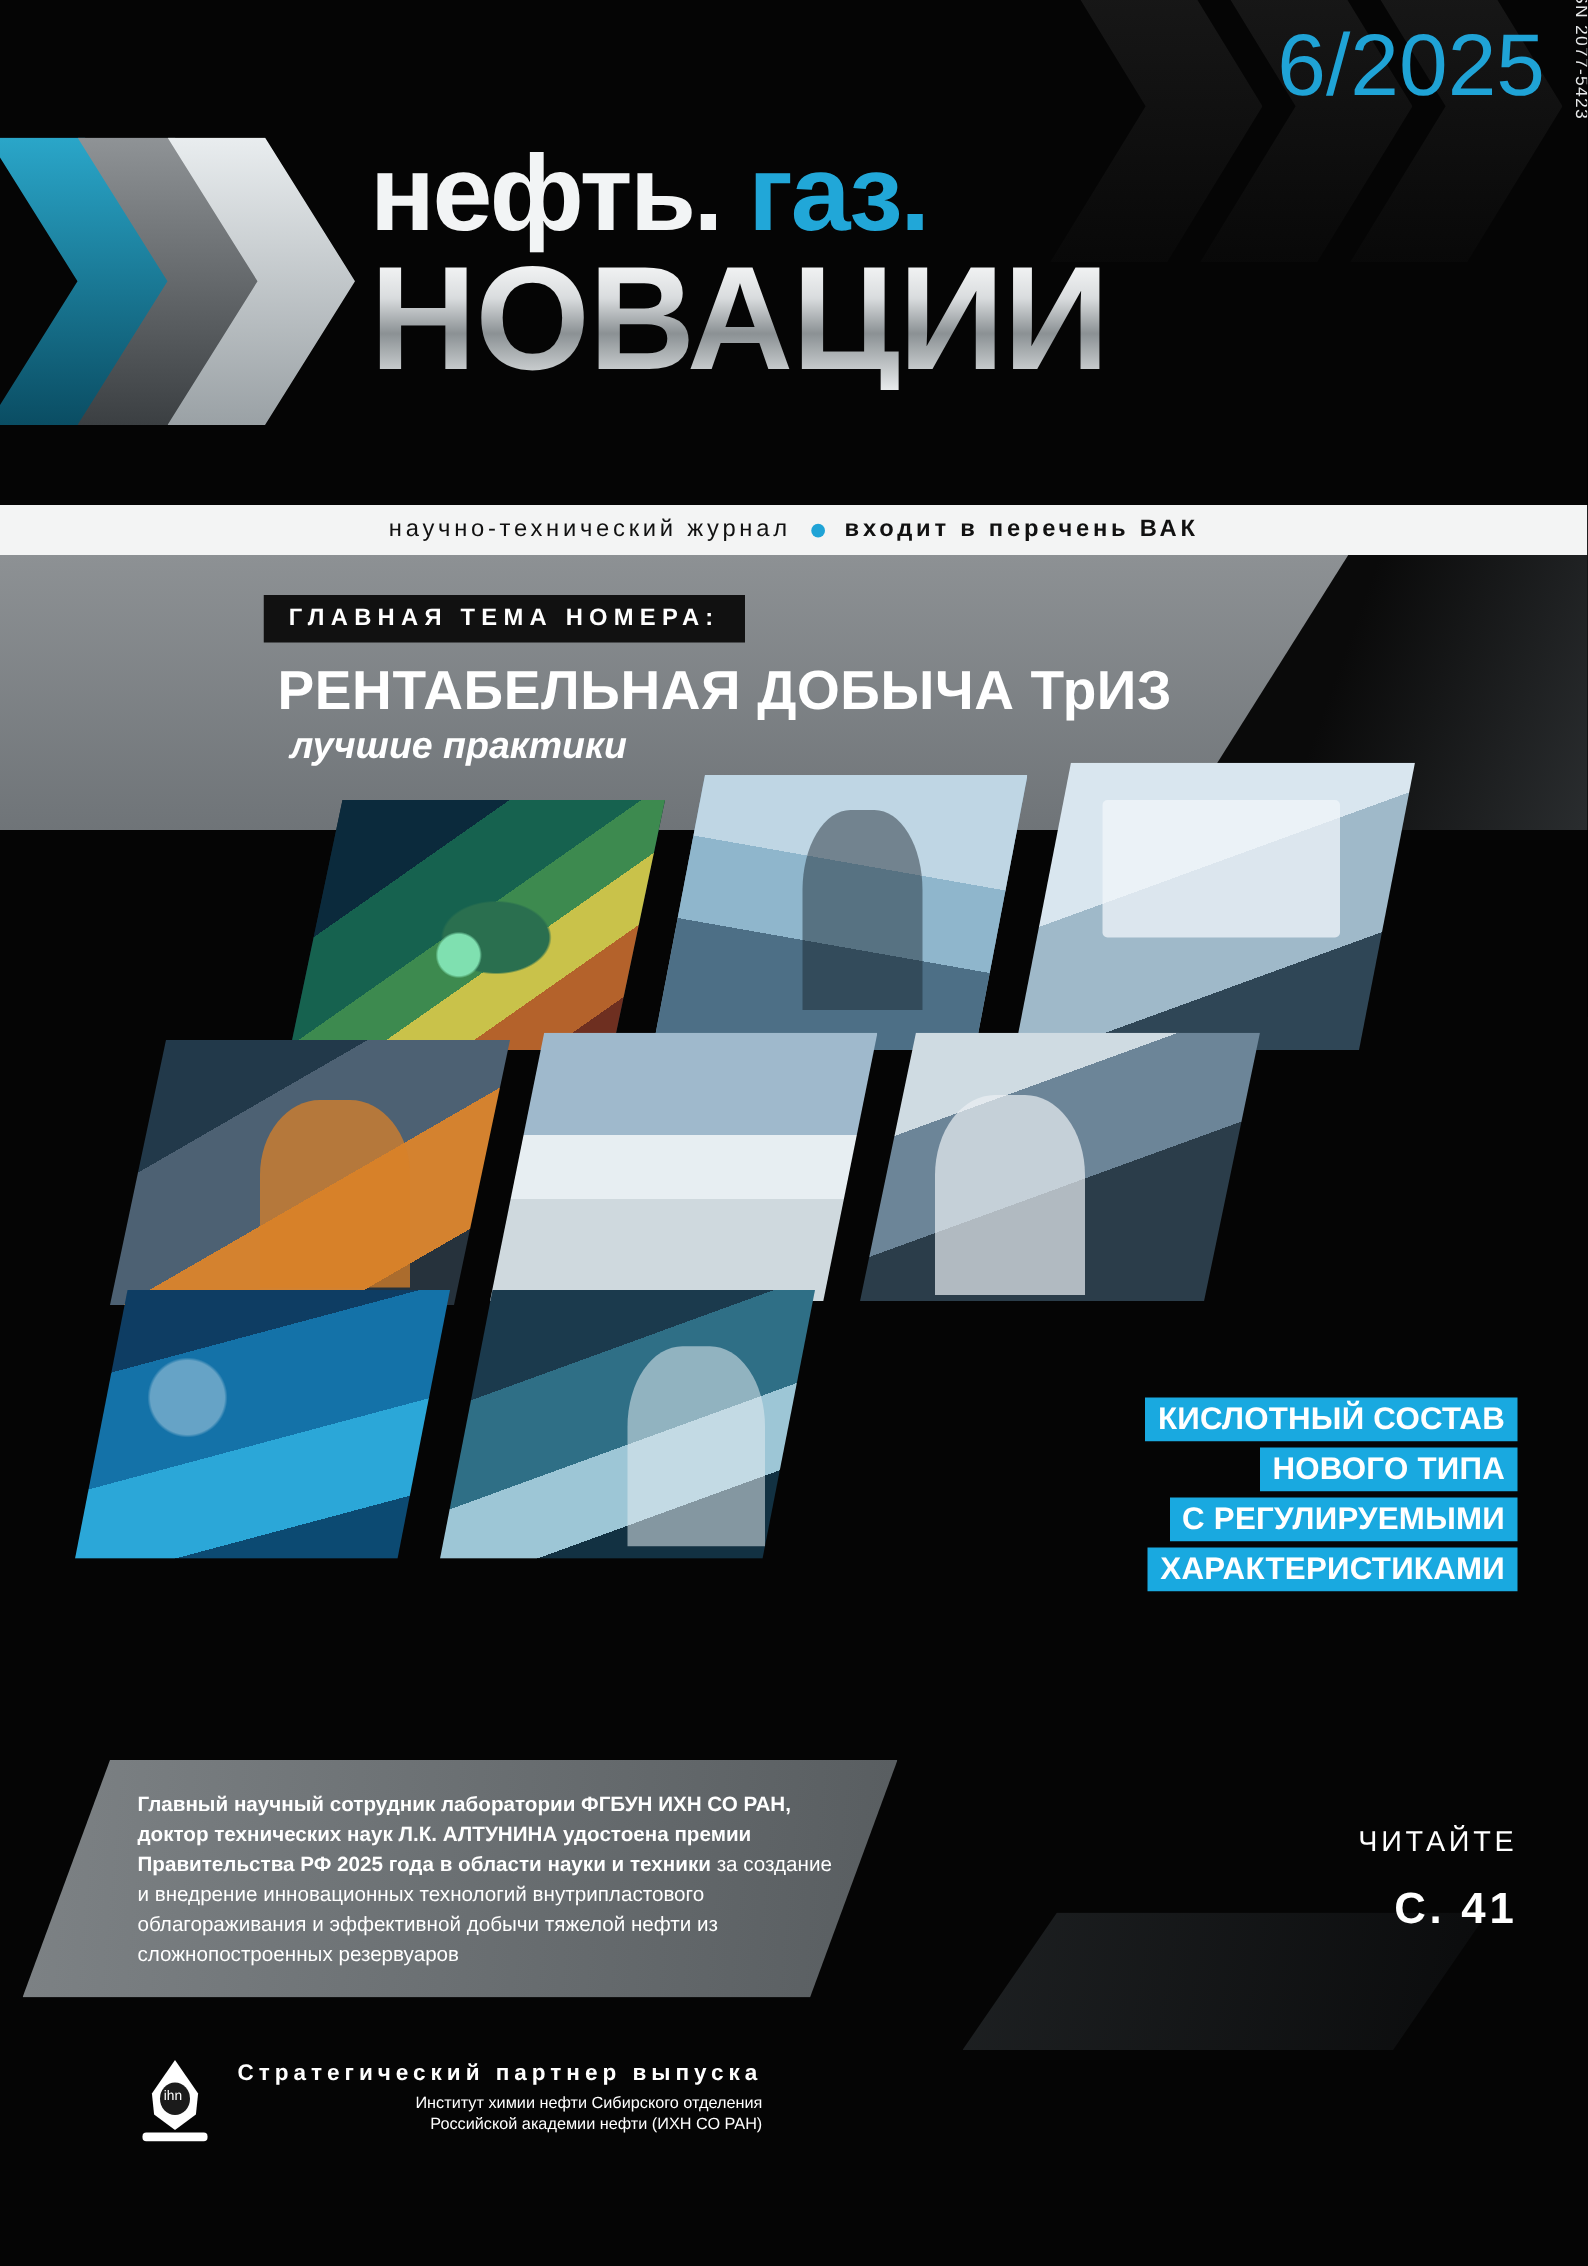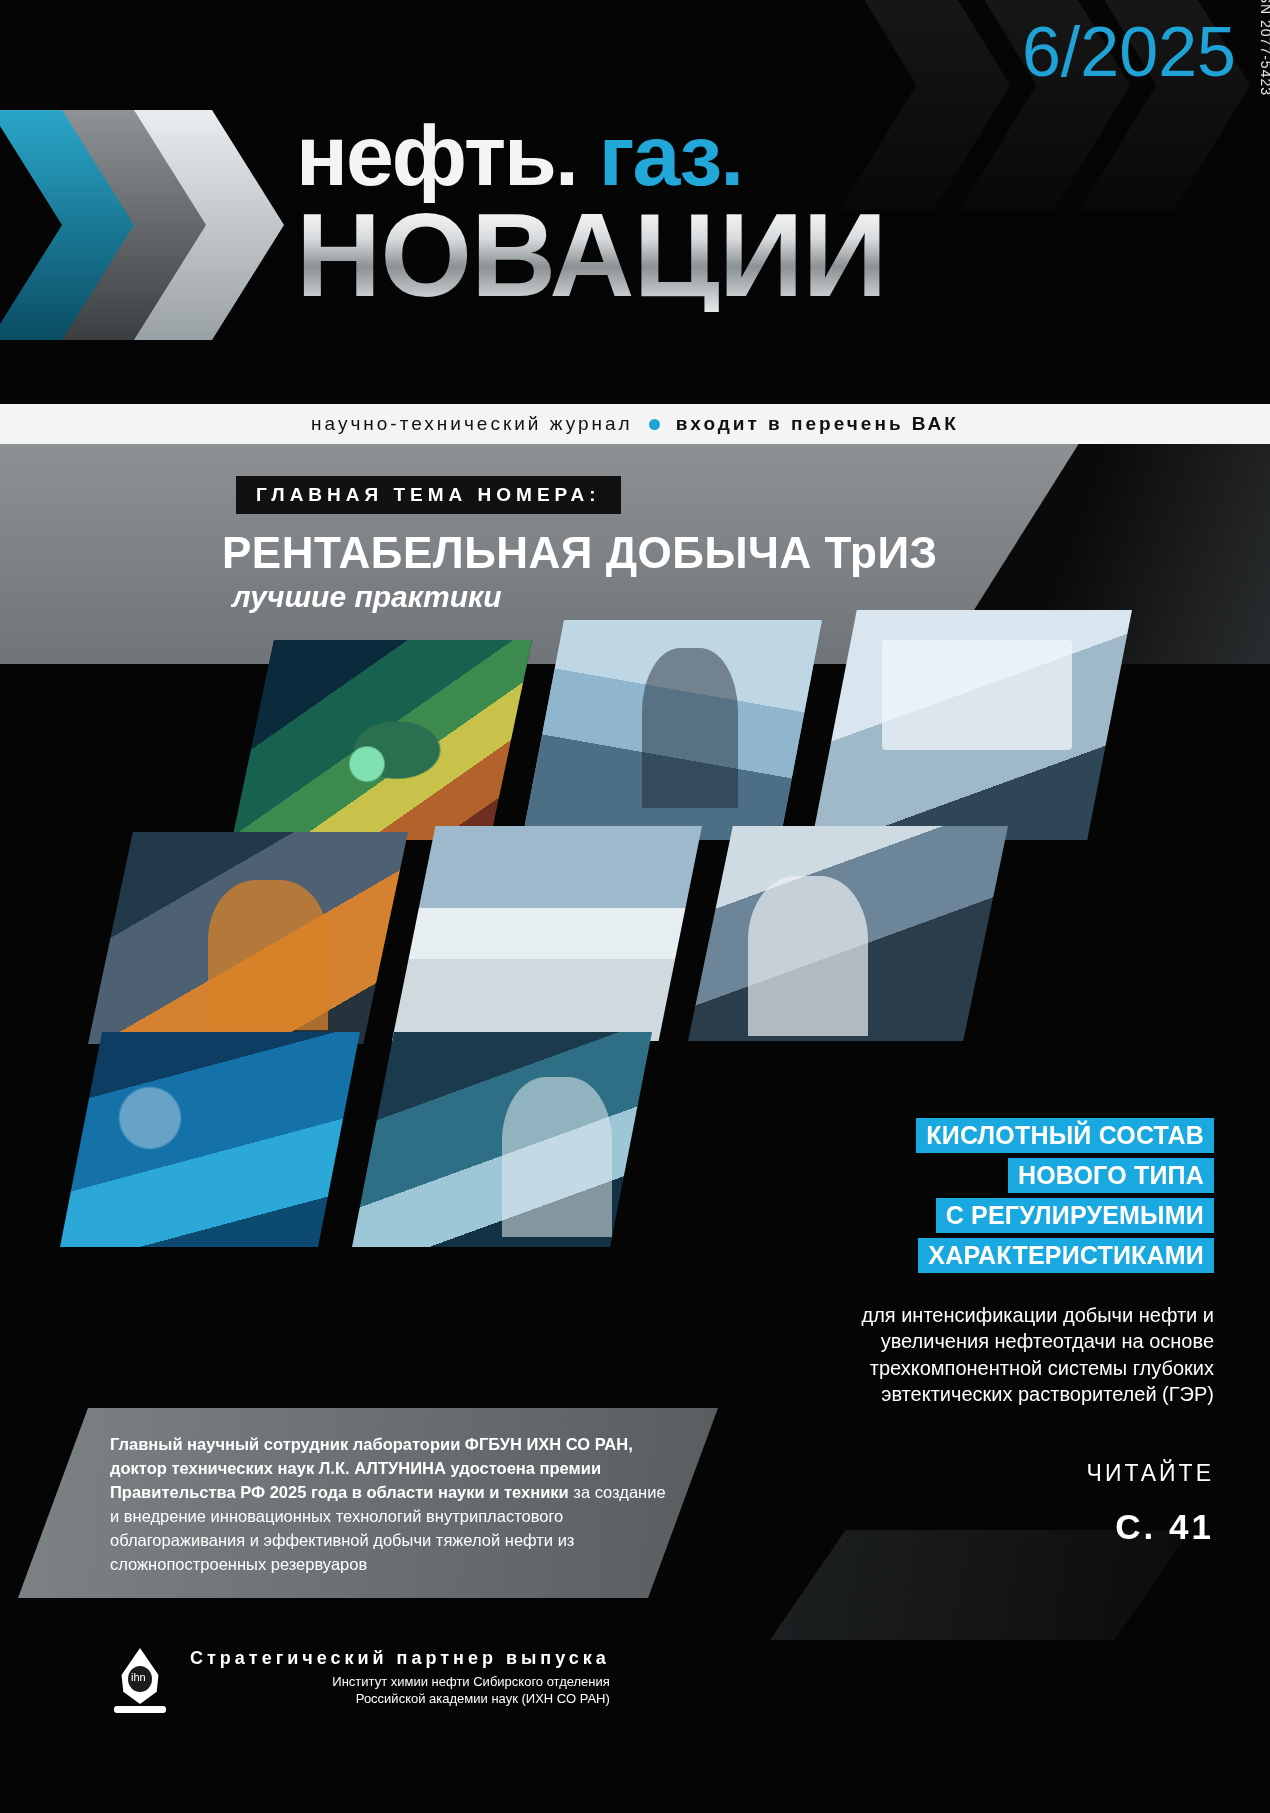--- a/index.html
+++ b/index.html
@@ -47,21 +47,21 @@
   .subbar .dot{display:inline-block;width:11px;height:11px;border-radius:50%;
                background:#1fa3d6;margin:0 16px;vertical-align:middle;}
   .subbar .bold{font-weight:700;}
 
   
   .themeband{position:absolute;left:0;top:444px;width:1270px;height:220px;
              background:linear-gradient(180deg,#8d9194,#6f7478);}
   .themeband:after{content:"";position:absolute;right:0;top:0;width:330px;height:220px;
              background:linear-gradient(110deg,#0a0a0a 40%,#2a2d2f 100%);
              clip-path:polygon(42% 0,100% 0,100% 100%,0 100%);}
-  .tag{position:absolute;left:236px;top:476px;background:#111;color:#fff;
+  .tag{position:absolute;left:211px;top:476px;background:#111;color:#fff;
        font-size:19px;font-weight:700;letter-spacing:5px;padding:8px 20px;}
   .theme-main{position:absolute;left:222px;top:528px;font-size:44px;font-weight:700;
               color:#fff;letter-spacing:.5px;}
   .theme-sub{position:absolute;left:232px;top:580px;font-size:30px;font-weight:700;
              font-style:italic;color:#fff;}
 
   
   .mosaic{position:absolute;left:0;top:660px;width:1270px;height:760px;}
   .ph{position:absolute;overflow:hidden;
       clip-path:polygon(14% 0,100% 0,86% 100%,0 100%);
@@ -208,21 +208,20 @@
       <div class="inner img-screen"></div>
       <div class="sil" style="left:150px;top:45px;width:110px;height:160px;background:rgba(225,235,240,.55)"></div>
     </div>
   </div>
 
   <div class="hl">
     <div><span class="hl-line">КИСЛОТНЫЙ СОСТАВ</span></div>
     <div><span class="hl-line">НОВОГО ТИПА</span></div>
     <div><span class="hl-line">С РЕГУЛИРУЕМЫМИ</span></div>
     <div><span class="hl-line">ХАРАКТЕРИСТИКАМИ</span></div>
-    <div class="hl-desc">для интенсификации добычи нефти и увеличения нефтеотдачи на основе трехкомпонентной системы глубоких эвтектических растворителей (ГЭР)</div>
   </div>
 
   <div class="botchev"></div>
 
   <div class="read">
     <div class="r1">ЧИТАЙТЕ</div>
     <div class="r2">С. 41</div>
   </div>
 
   <div class="notebox"></div>
@@ -233,17 +232,17 @@
 
   <div class="footer">
     <div class="droplogo">
       <div class="d"></div>
         <div class="in"></div>
         <div class="base"></div>
     </div>
     <div class="ftext">
       <div class="f1">Стратегический партнер выпуска</div>
       <div class="f2">Институт химии нефти Сибирского отделения</div>
-      <div class="f2">Российской академии наук (ИХН СО РАН)</div>
+      <div class="f2">Российской академии нефти (ИХН СО РАН)</div>
     </div>
   </div>
 
 </div>
 
 </body></html>

